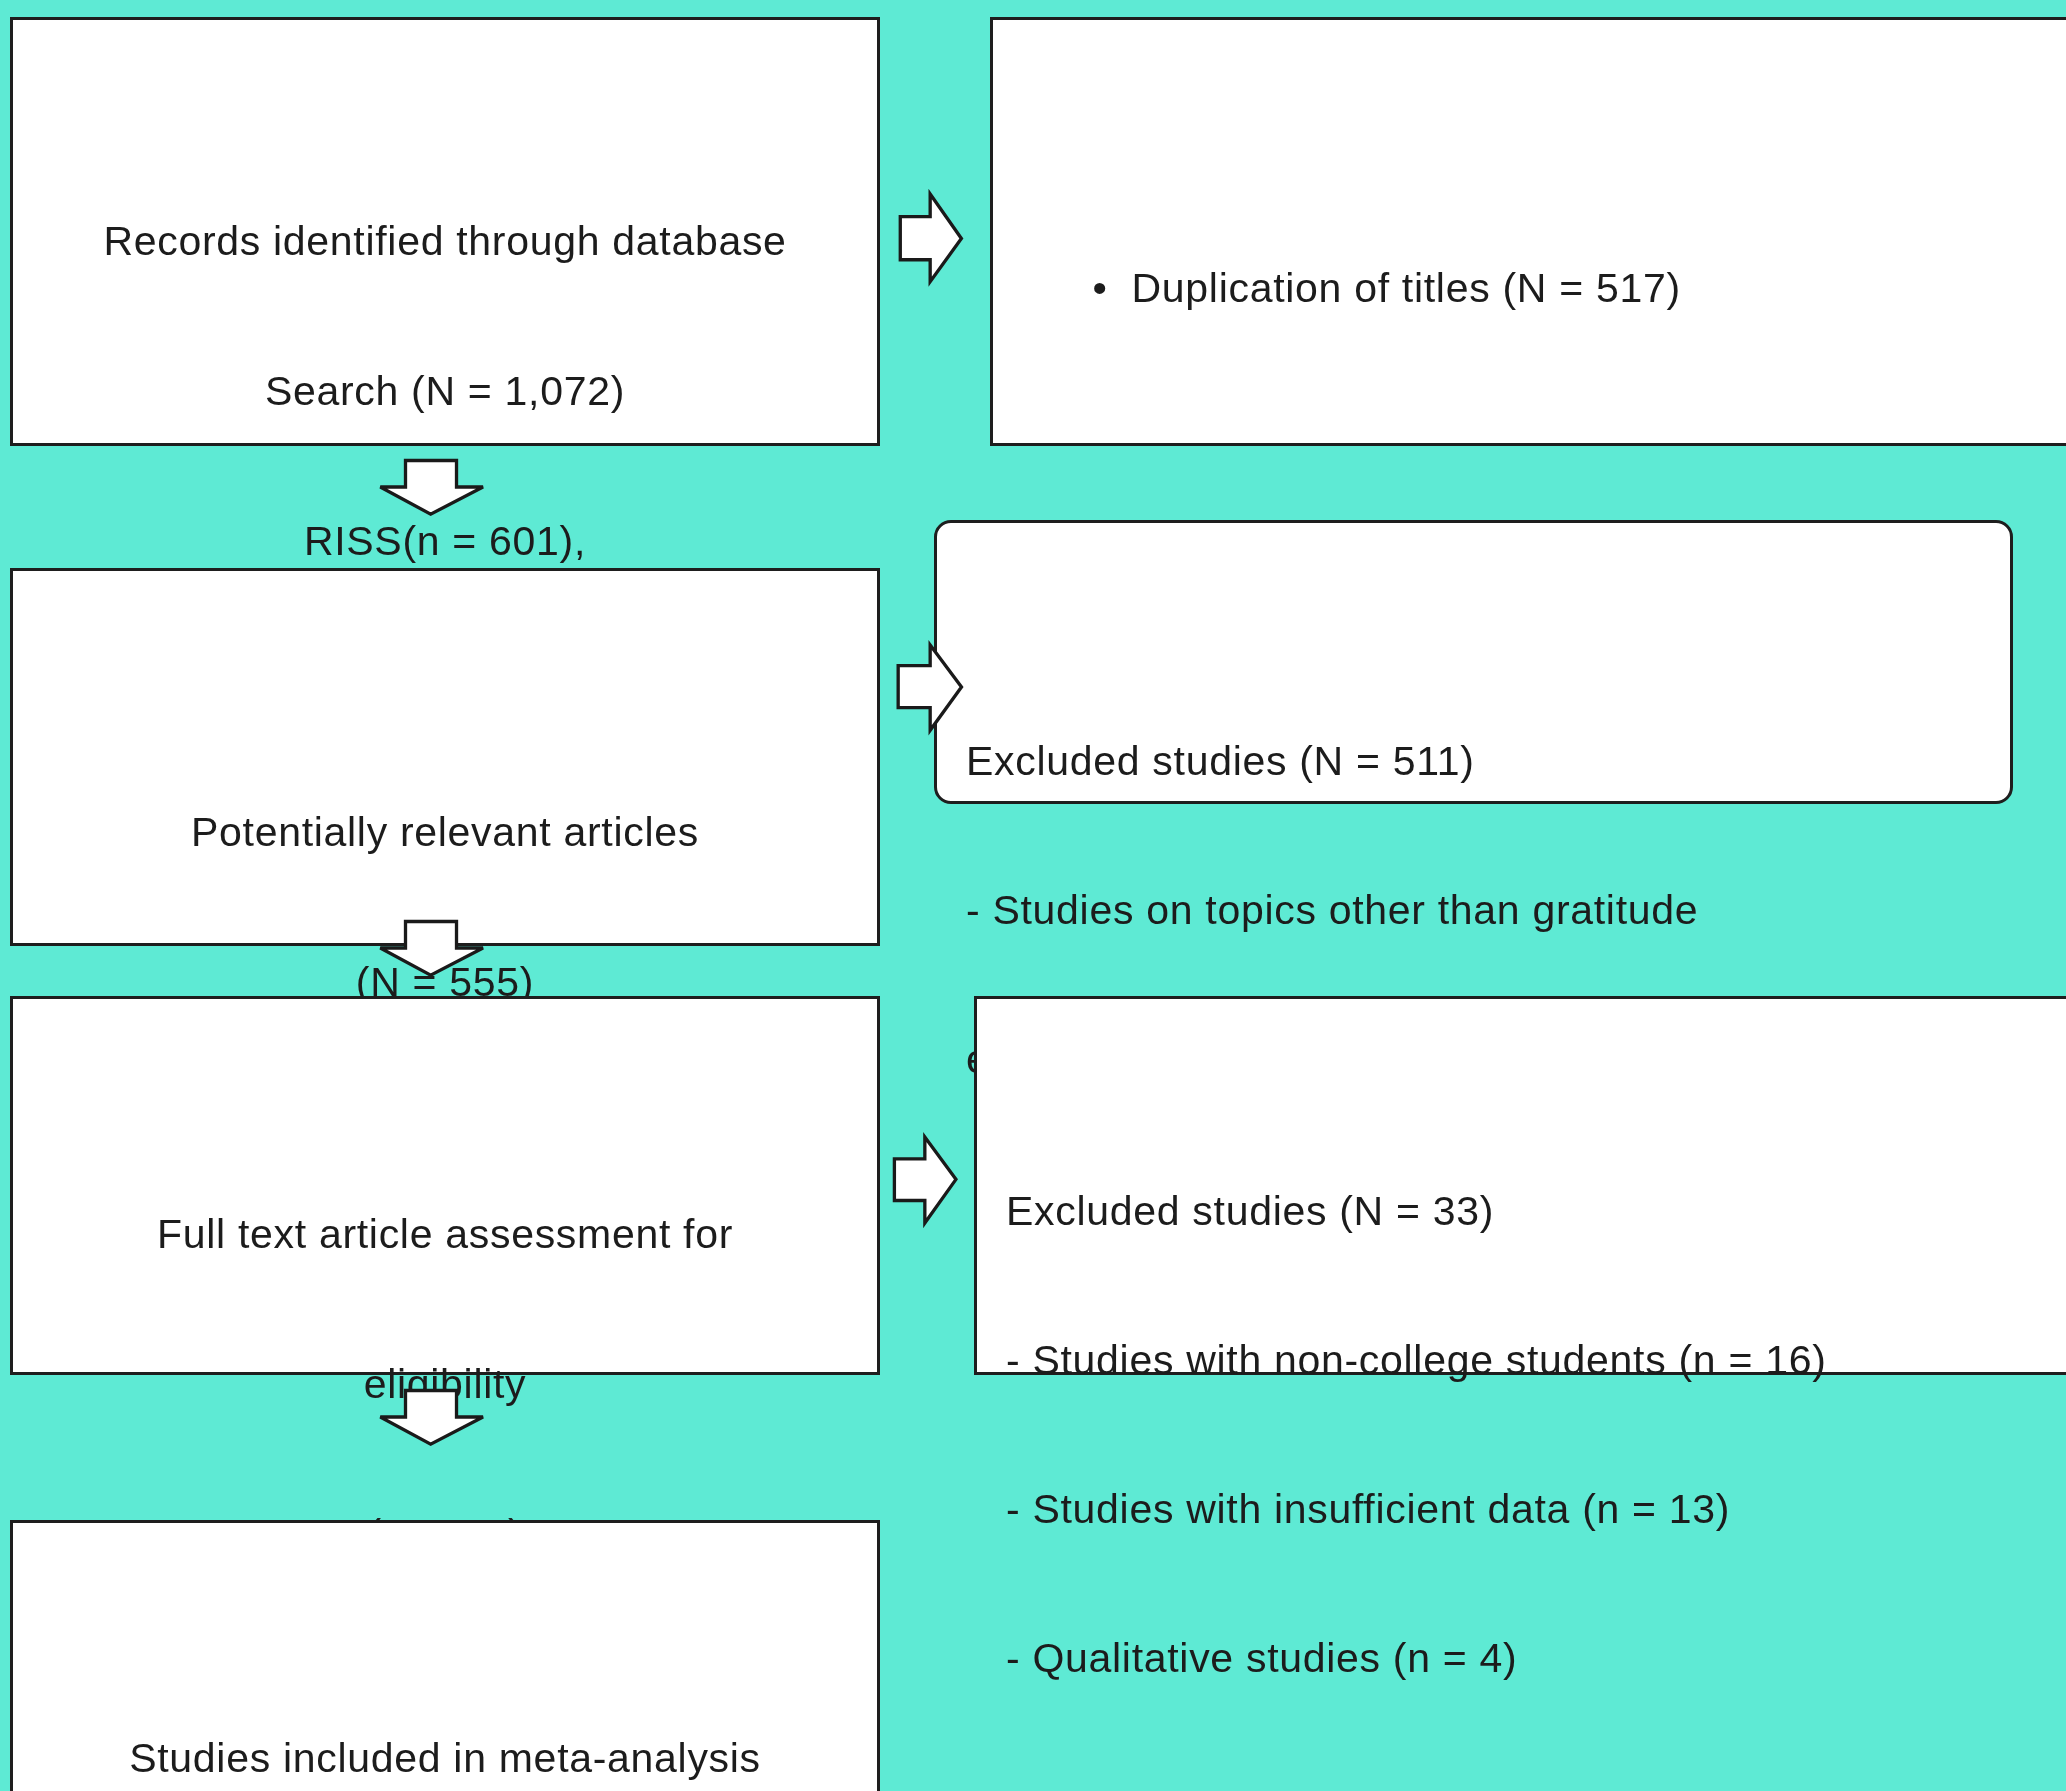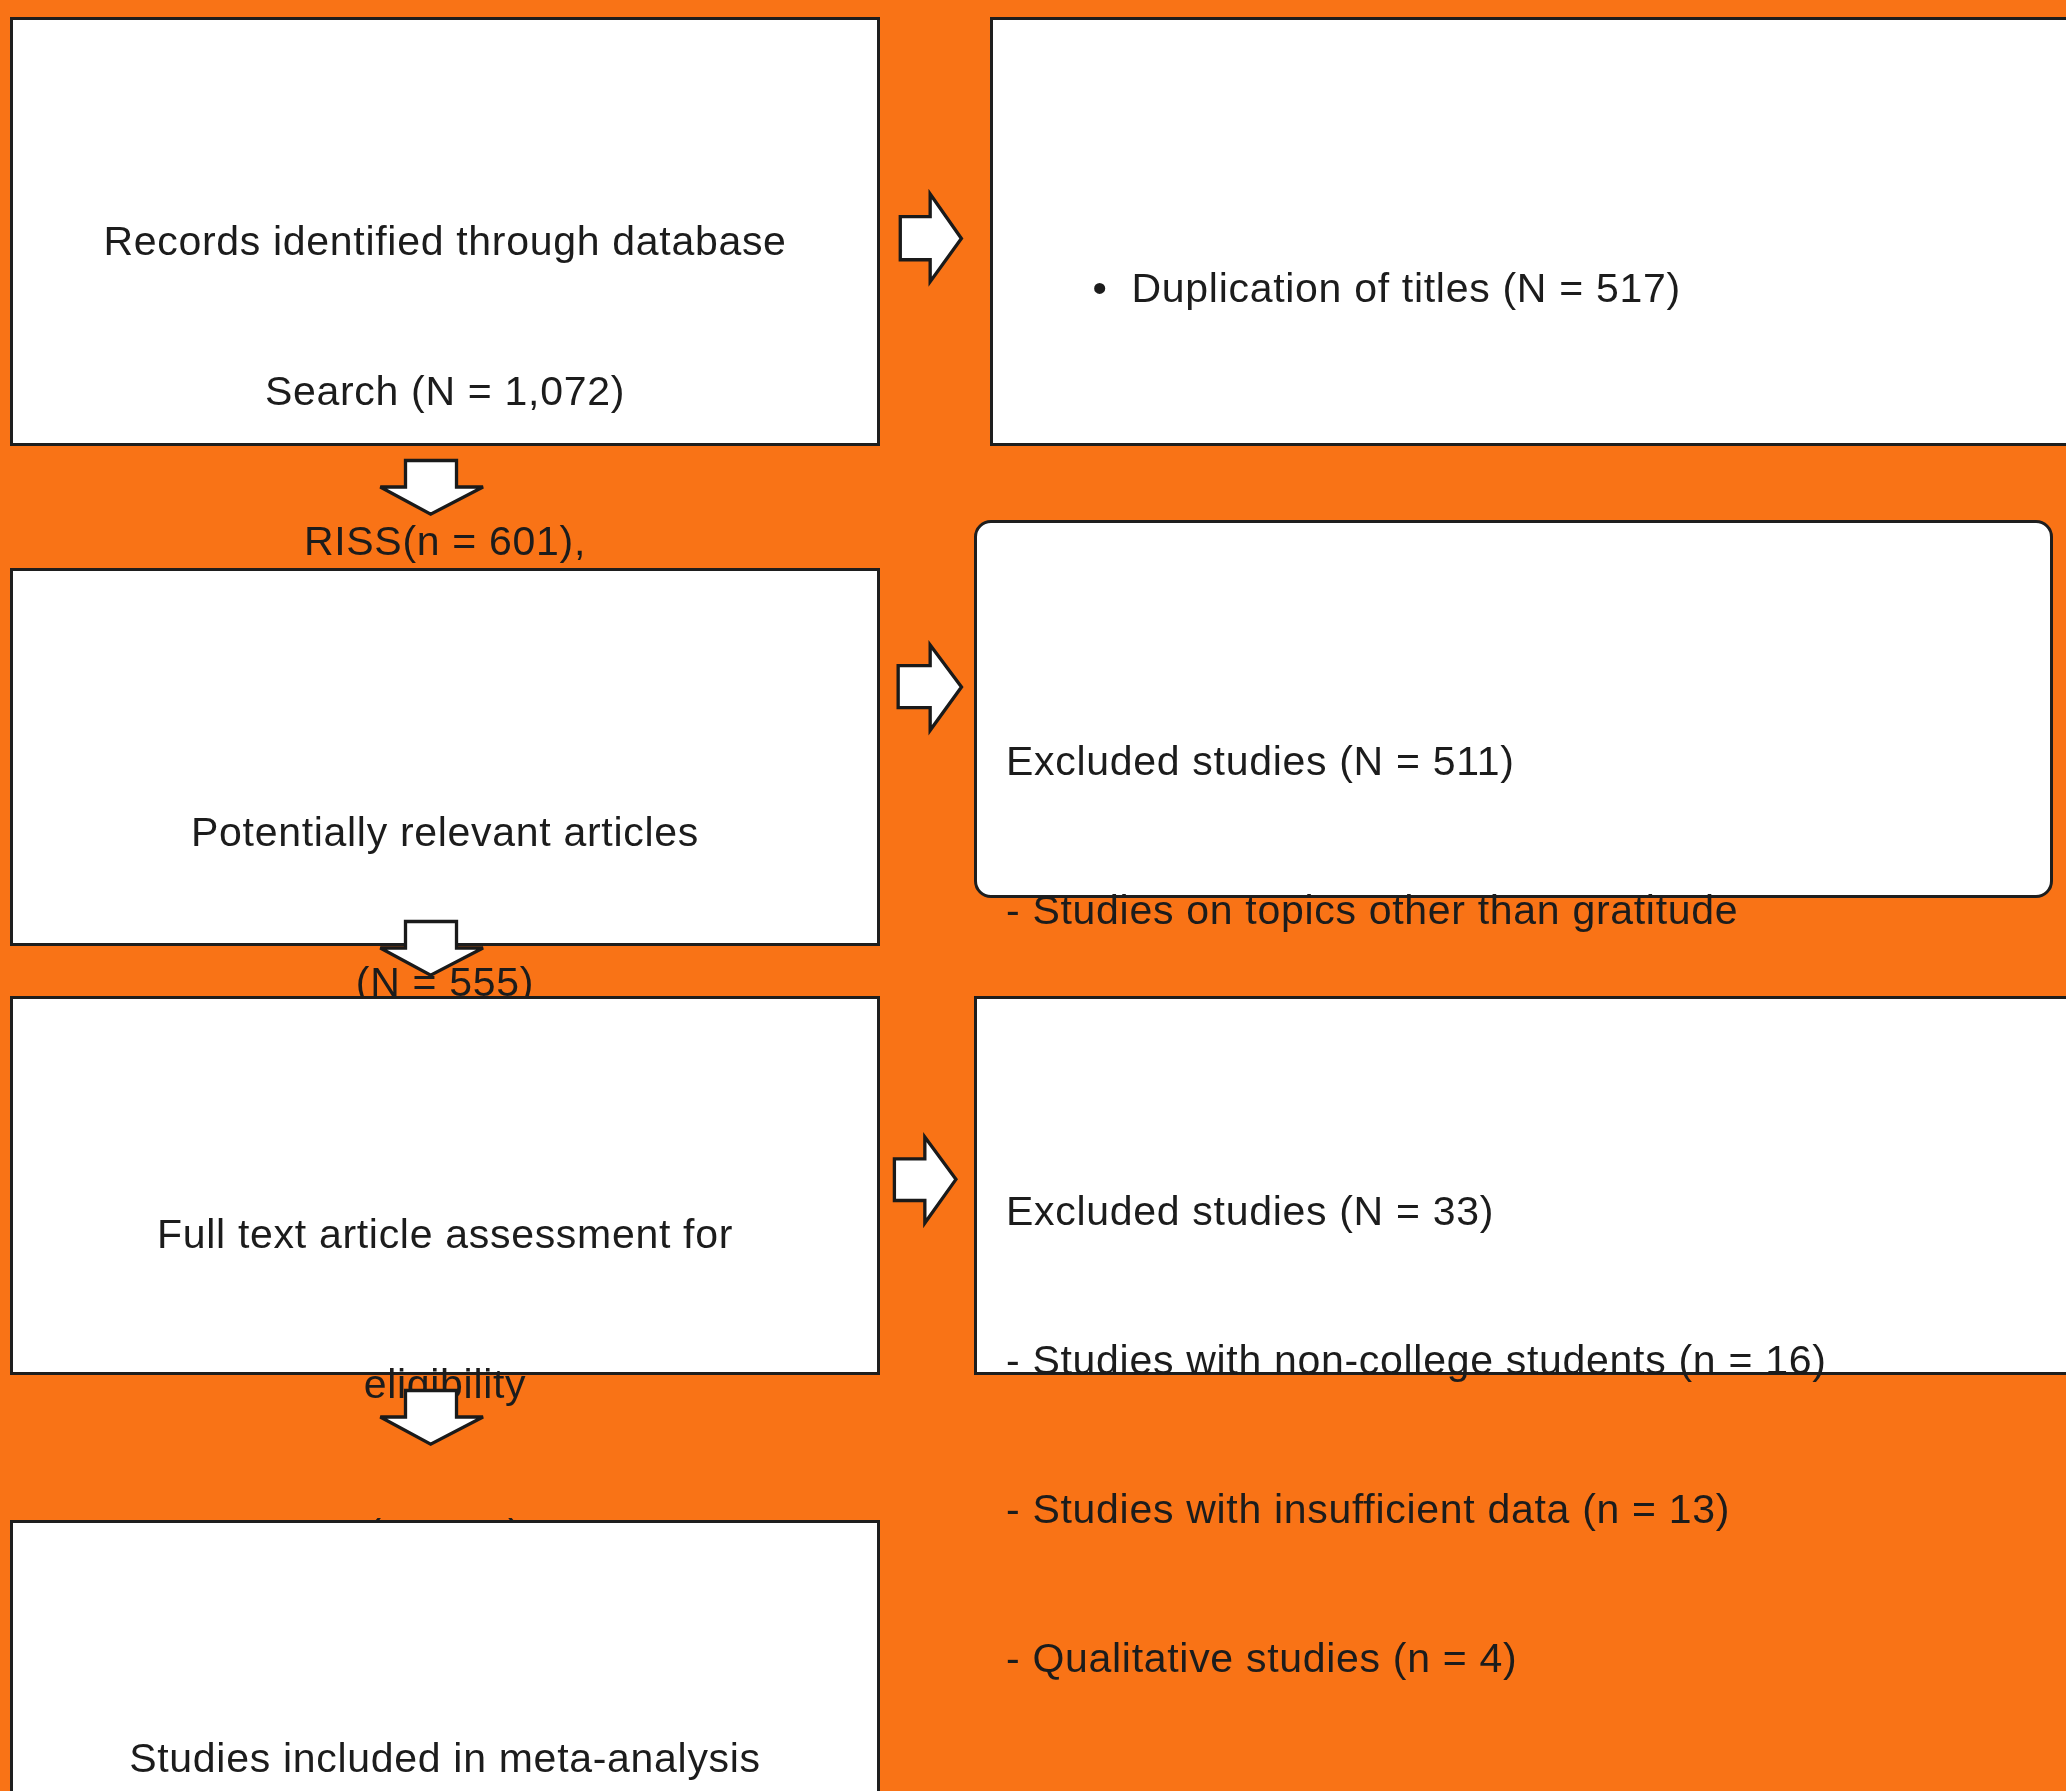--- a/index.html
+++ b/index.html
@@ -1,17 +1,17 @@
 <!DOCTYPE html>
 <html style="font-size:10.6px"><head>
 <meta charset="utf-8">
 <style>
   html, body { margin: 0; padding: 0; background: #ffffff; }
   body { width: 2066px; height: 1791px; position: relative; overflow: hidden; }
-  .canvas { position: absolute; left: 0; top: 0; width: 2066px; height: 1791px; background: #f97316; }
+  .canvas { position: absolute; left: 0; top: 0; width: 2066px; height: 1791px; background: #5eead4; }
   .box {
     position: absolute;
     box-sizing: border-box;
     border: 3.3px solid #1e1e1e;
     background: #ffffff;
   }
   .txt {
     position: absolute;
     font-family: "Liberation Sans", "DejaVu Sans", sans-serif;
     font-size: 41px;
@@ -62,21 +62,21 @@
       
     </div>
   </div>
 
   <div class="box" style="left:974px; top:16.6px; width:1079px; height:429px;margin-left:16px;">
     <div class="txt" style="left:27px; top:193px;">
       <span style="display:inline-block; width:39px;">•</span><span>Duplication of titles (N = 517)</span>
     </div>
   </div>
 
-  <div class="box" style="left:974px; top:520px; width:1079px; height:378px;border-radius:17px;">
+  <div class="box" style="left:934px; top:520px; width:1079px; height:284px;border-radius:17px;">
     <div class="txt" style="left:29px; top:113px;">
       <span class="rline">Excluded studies (N = 511)</span>
       <span class="rline">- Studies on topics other than gratitude</span>
       <span class="rline">enhancement program  (n = 511)</span>
     </div>
   </div>
 
   <div class="box" style="left:974px; top:996px; width:1236px; height:379px;">
     <div class="txt" style="left:29px; top:87px;">
       <span class="rline">Excluded studies (N = 33)</span>

